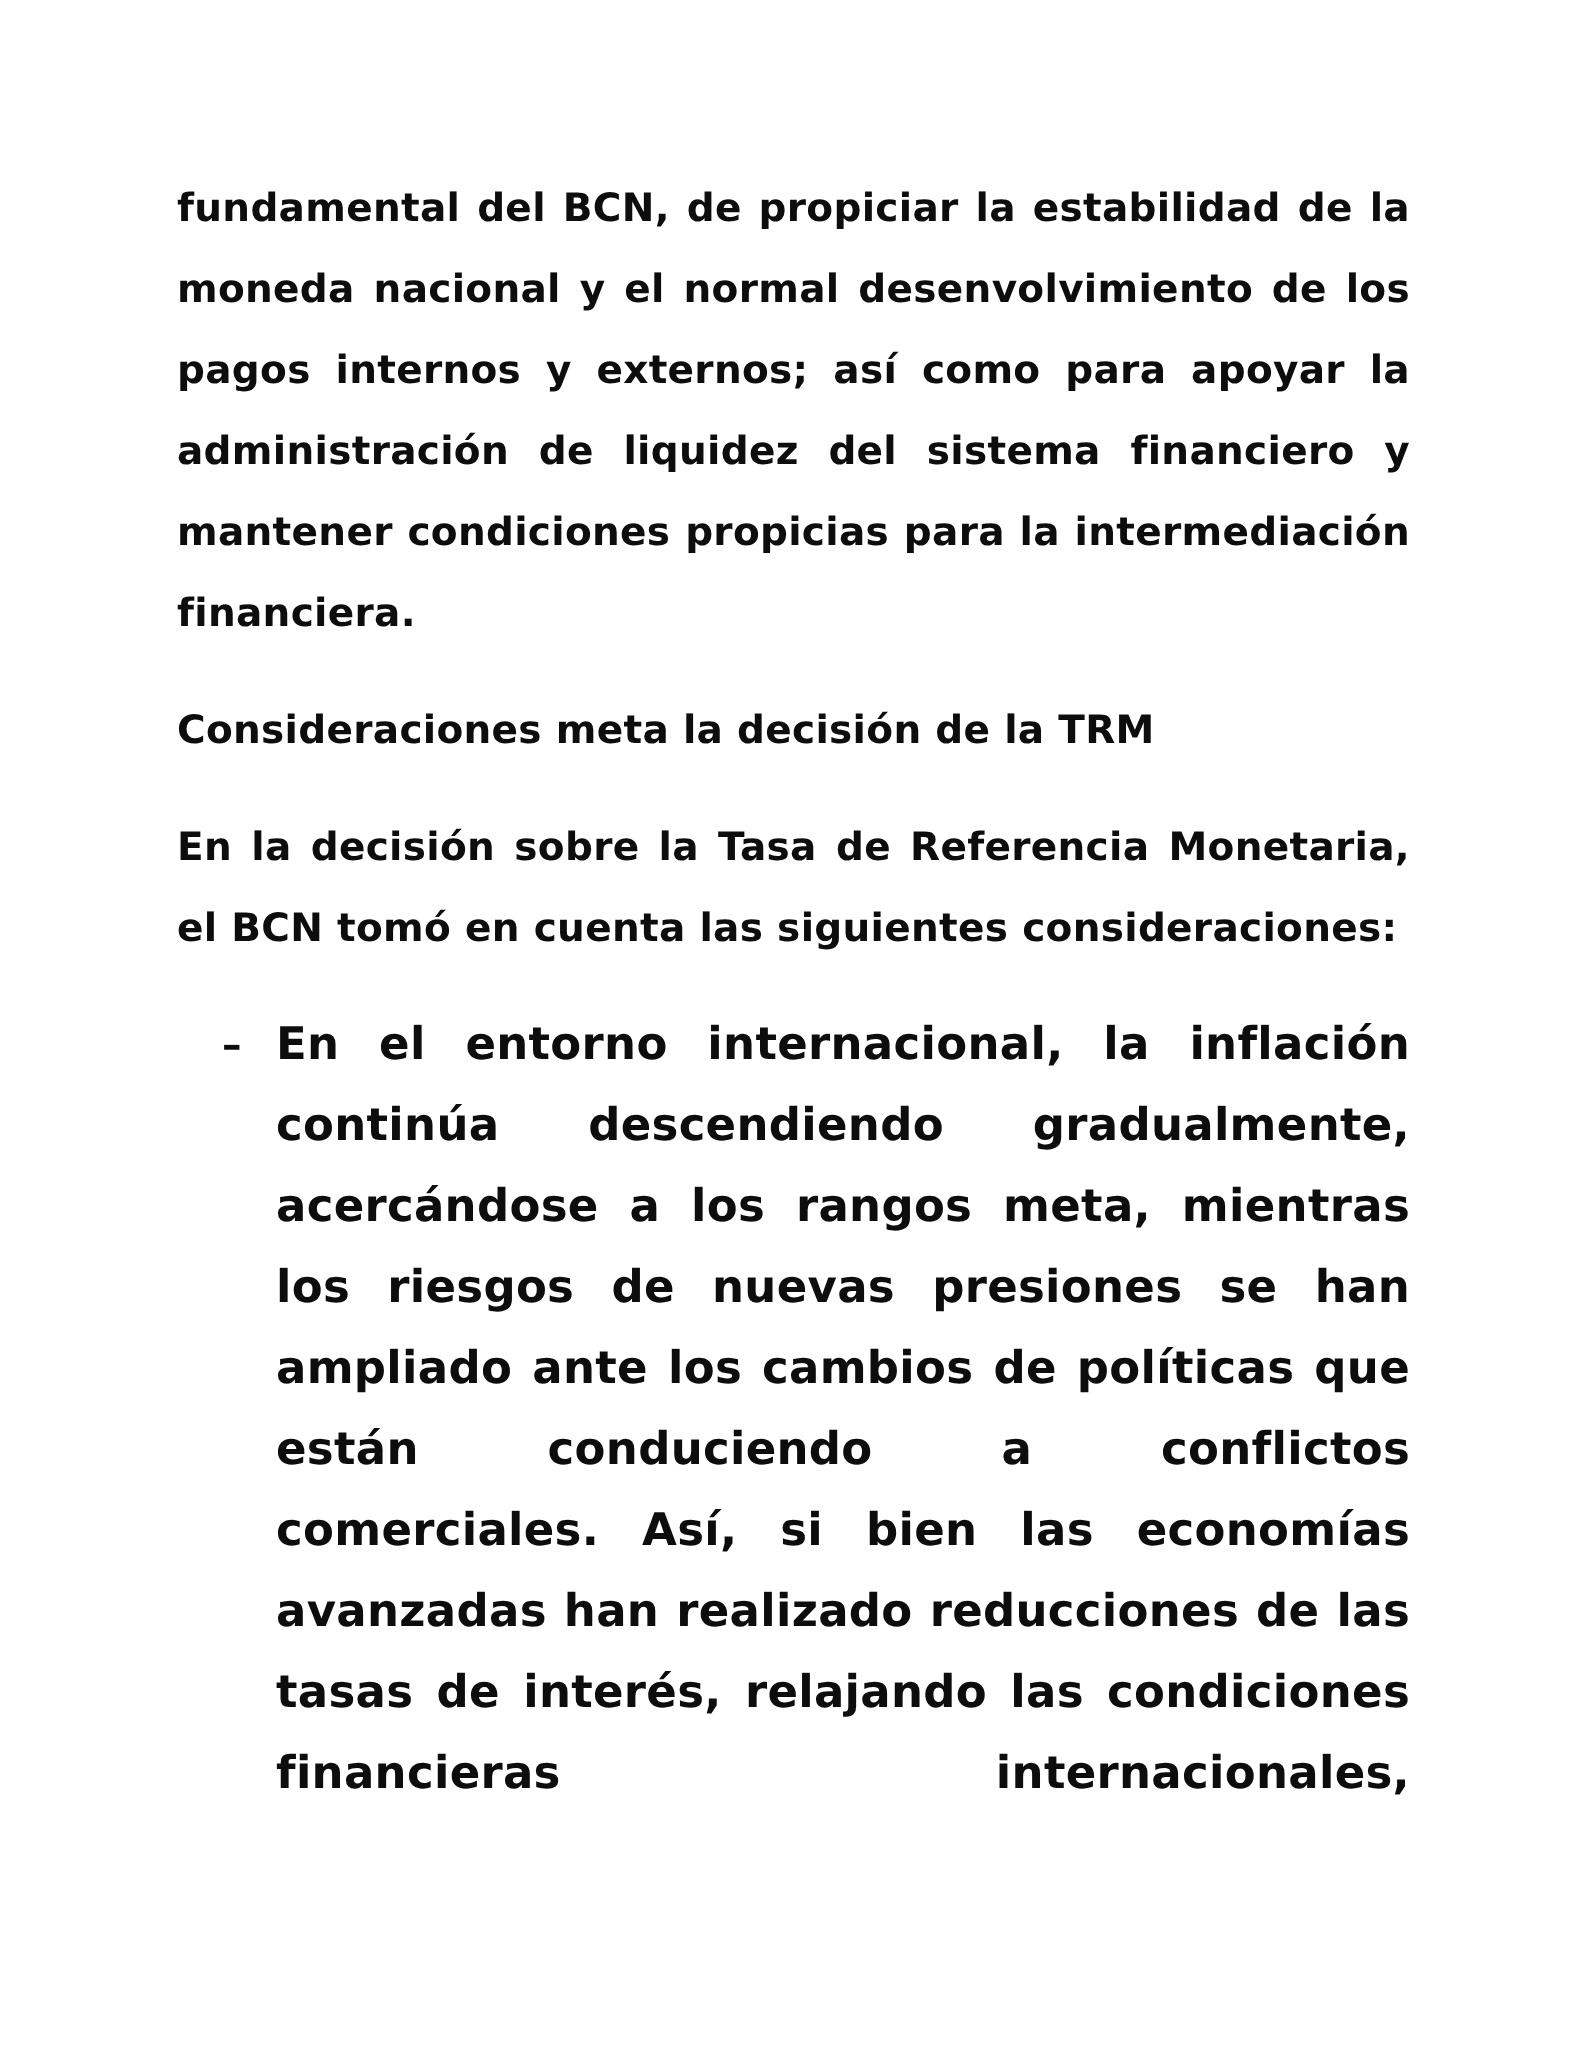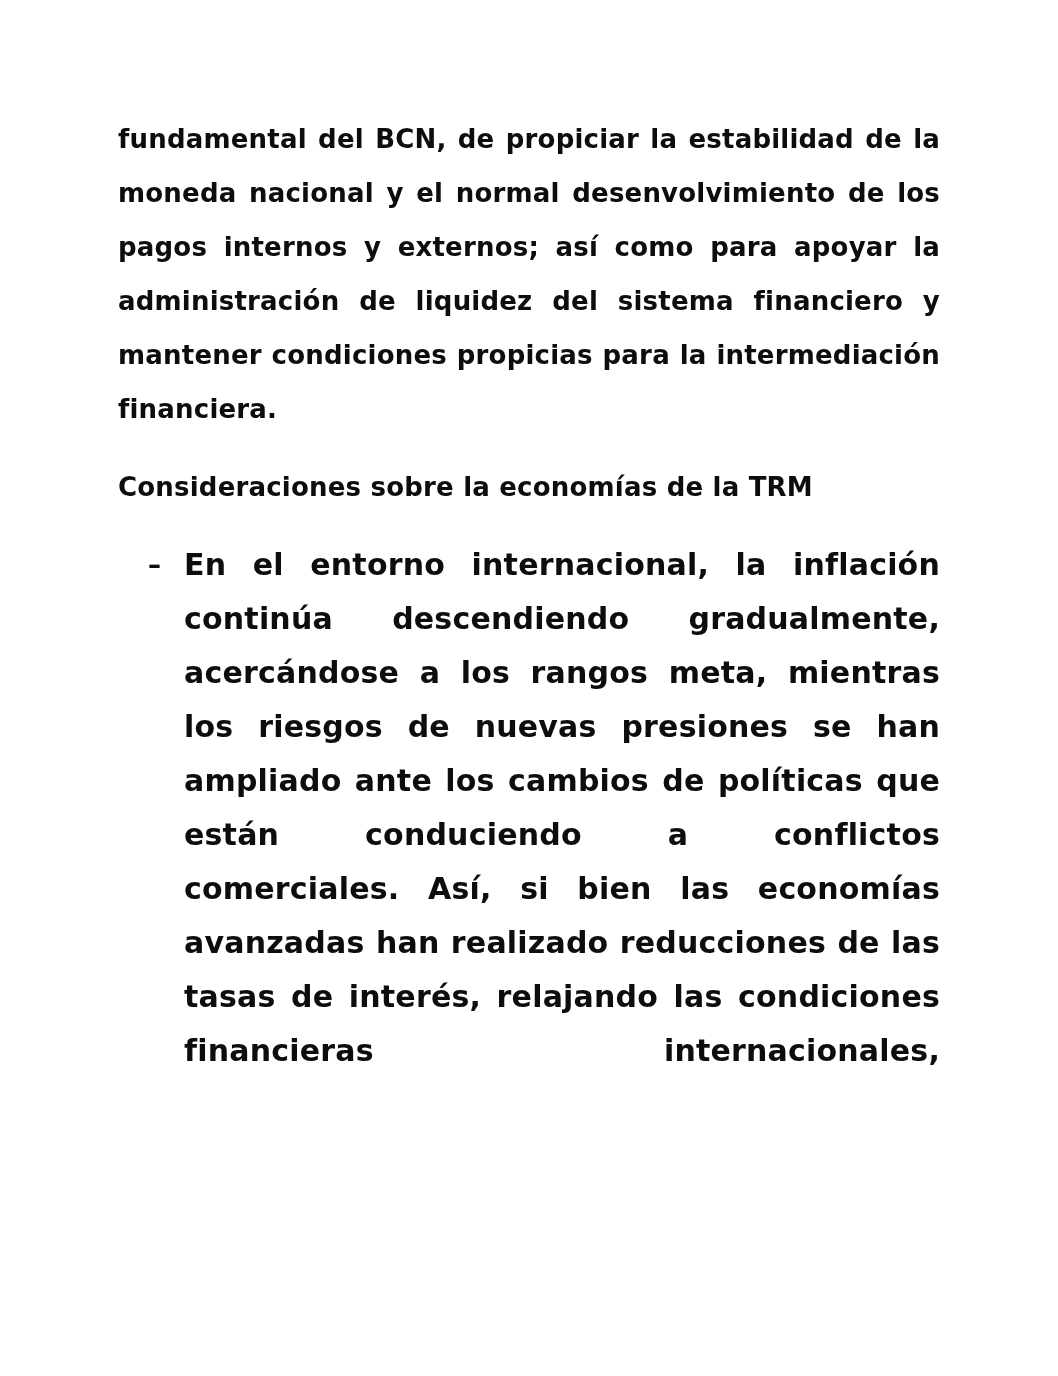--- a/index.html
+++ b/index.html
@@ -58,21 +58,22 @@
     letter-spacing: 0.2px;
   }
 </style>
 </head>
 <body>
 
 <div class="page">
 
   <p class="body-text">fundamental del BCN, de propiciar la estabilidad de la moneda nacional y el normal desenvolvimiento de los pagos internos y externos; así como para apoyar la administración de liquidez del sistema financiero y mantener condiciones propicias para la intermediación financiera.</p>
 
-  <h2 class="heading">Consideraciones sobre la economías de la TRM</h2>
+  <h2 class="heading">Consideraciones meta la decisión de la TRM</h2>
 
+  <p class="body-text">En la decisión sobre la Tasa de Referencia Monetaria, el BCN tomó en cuenta las siguientes consideraciones:</p>
 
   <div class="bullet-item">
     <span class="bullet-marker">–</span>
     <span class="bullet-text">En el entorno internacional, la inflación continúa descendiendo gradualmente, acercándose a los rangos meta, mientras los riesgos de nuevas presiones se han ampliado ante los cambios de políticas que están conduciendo a conflictos comerciales. Así, si bien las economías avanzadas han realizado reducciones de las tasas de interés, relajando las condiciones financieras internacionales,</span>
   </div>
 
 </div>
 
 </body></html>

